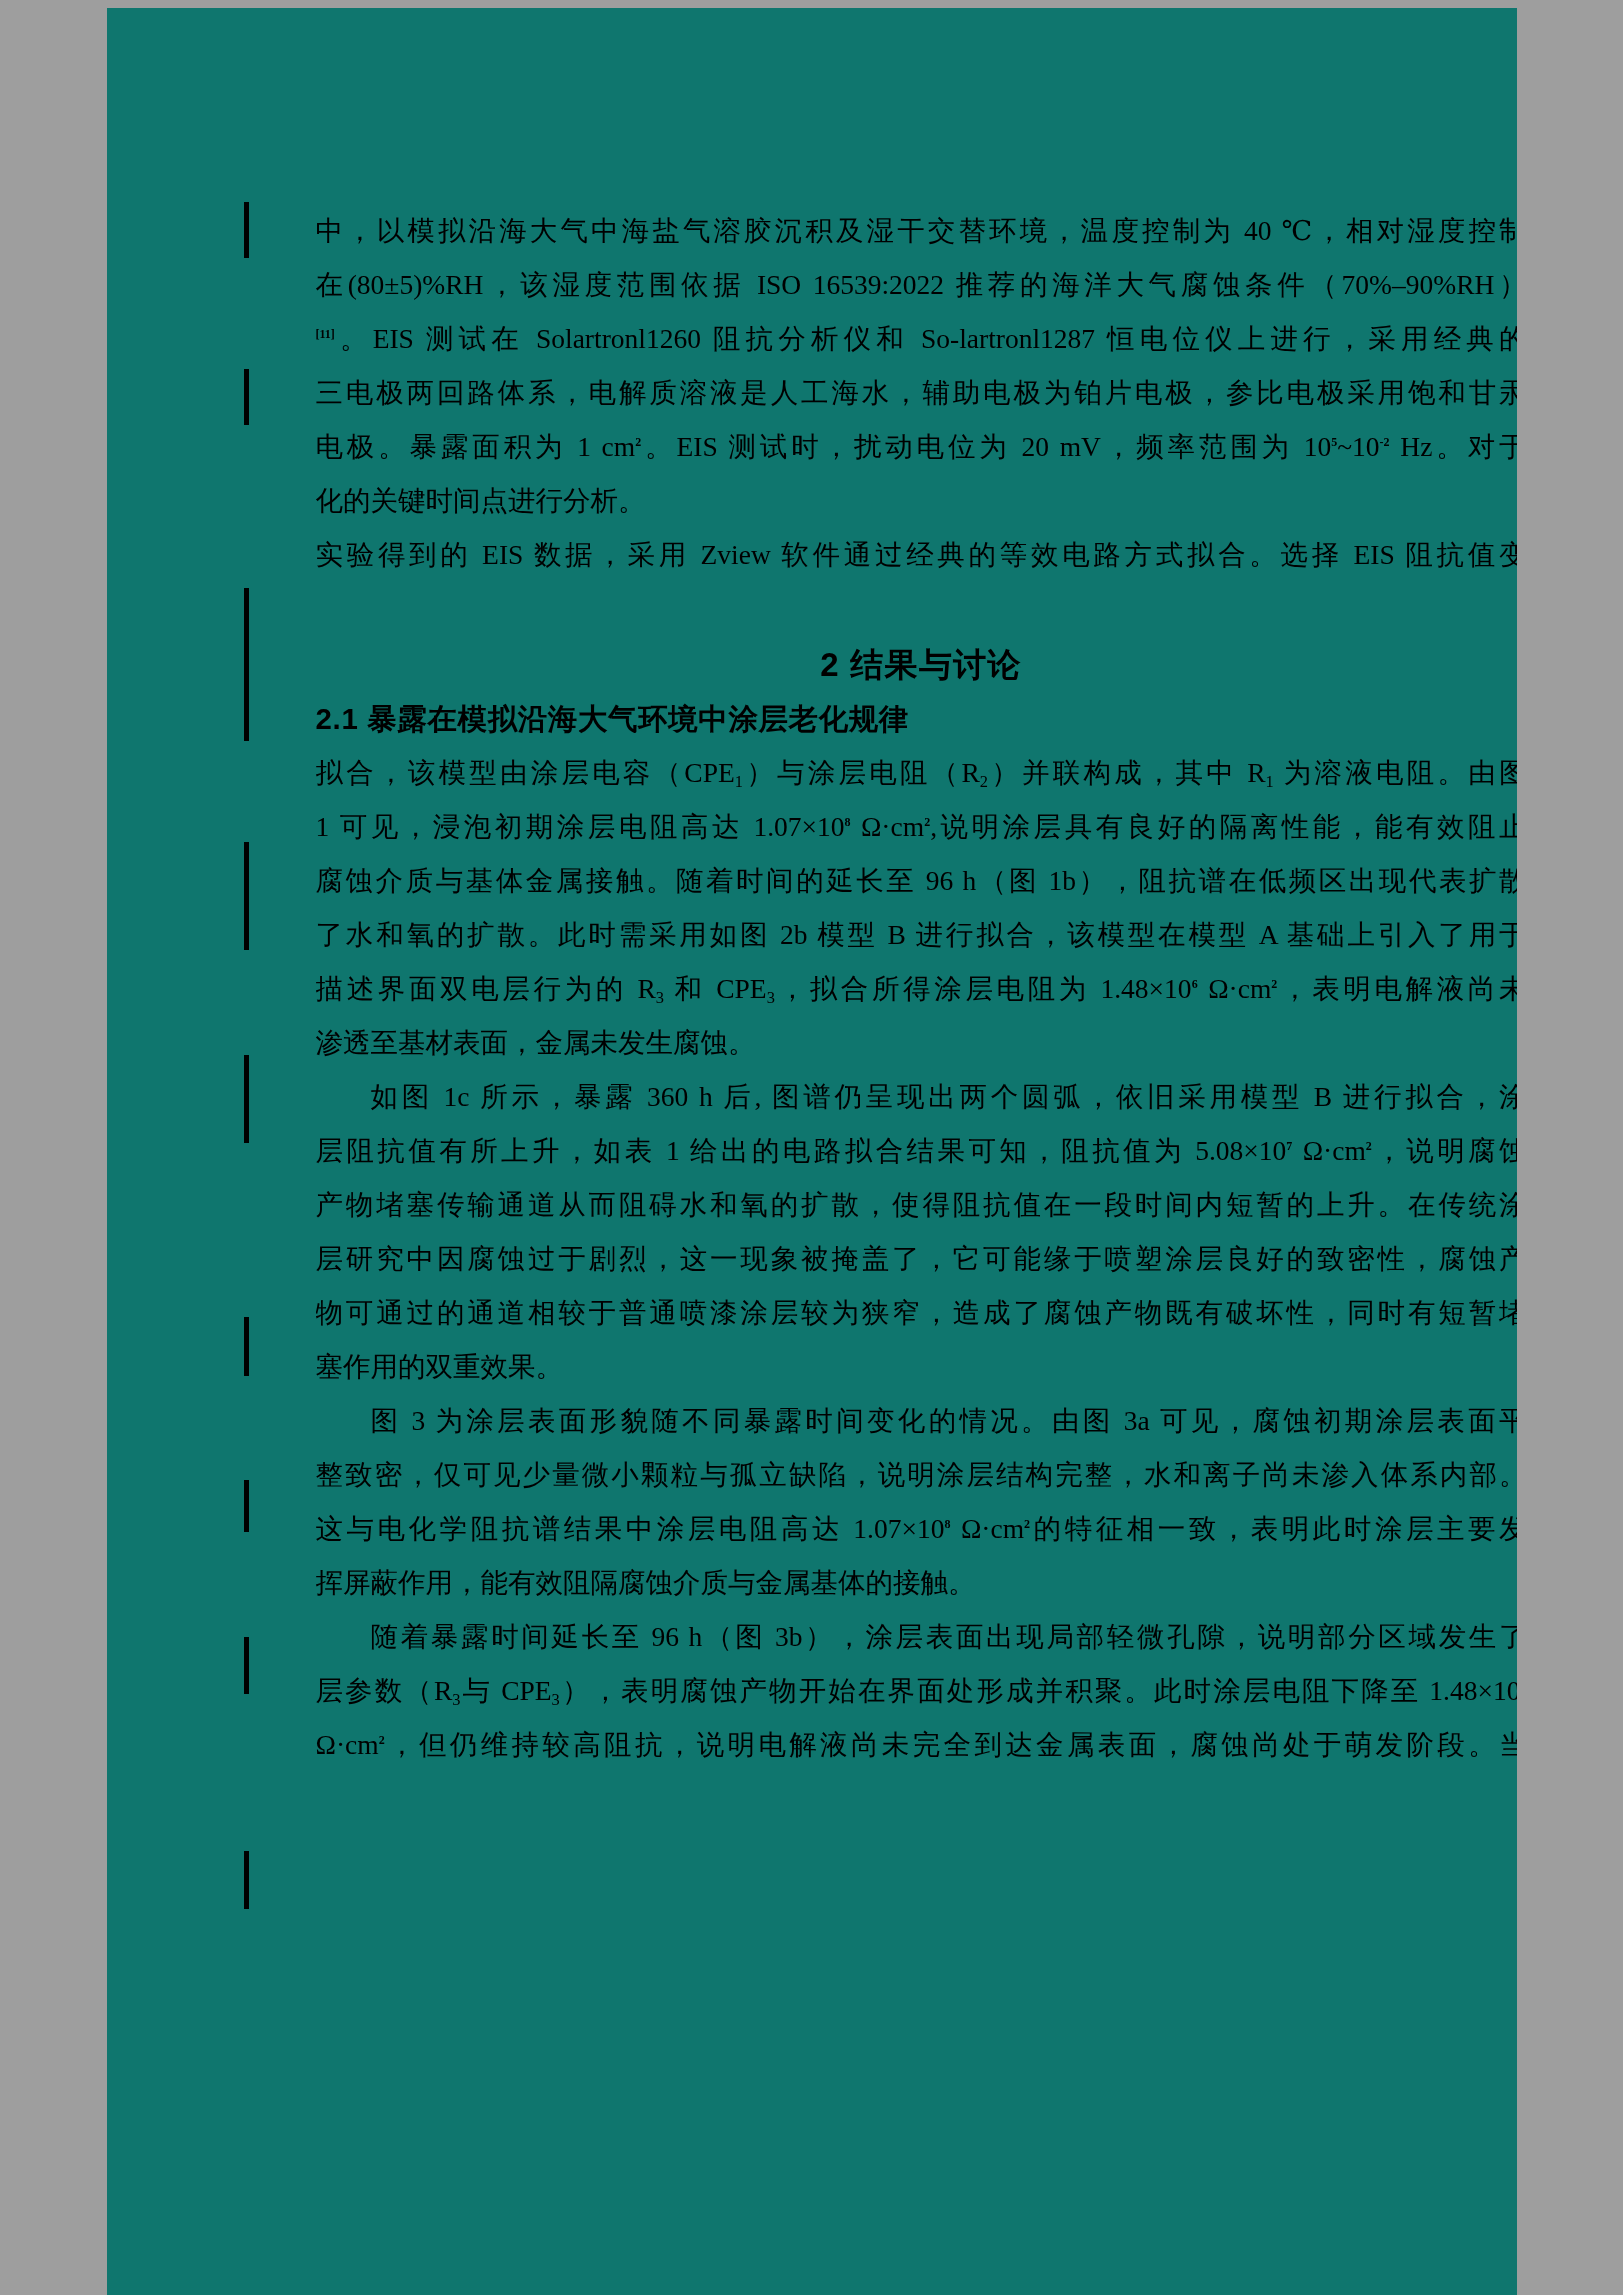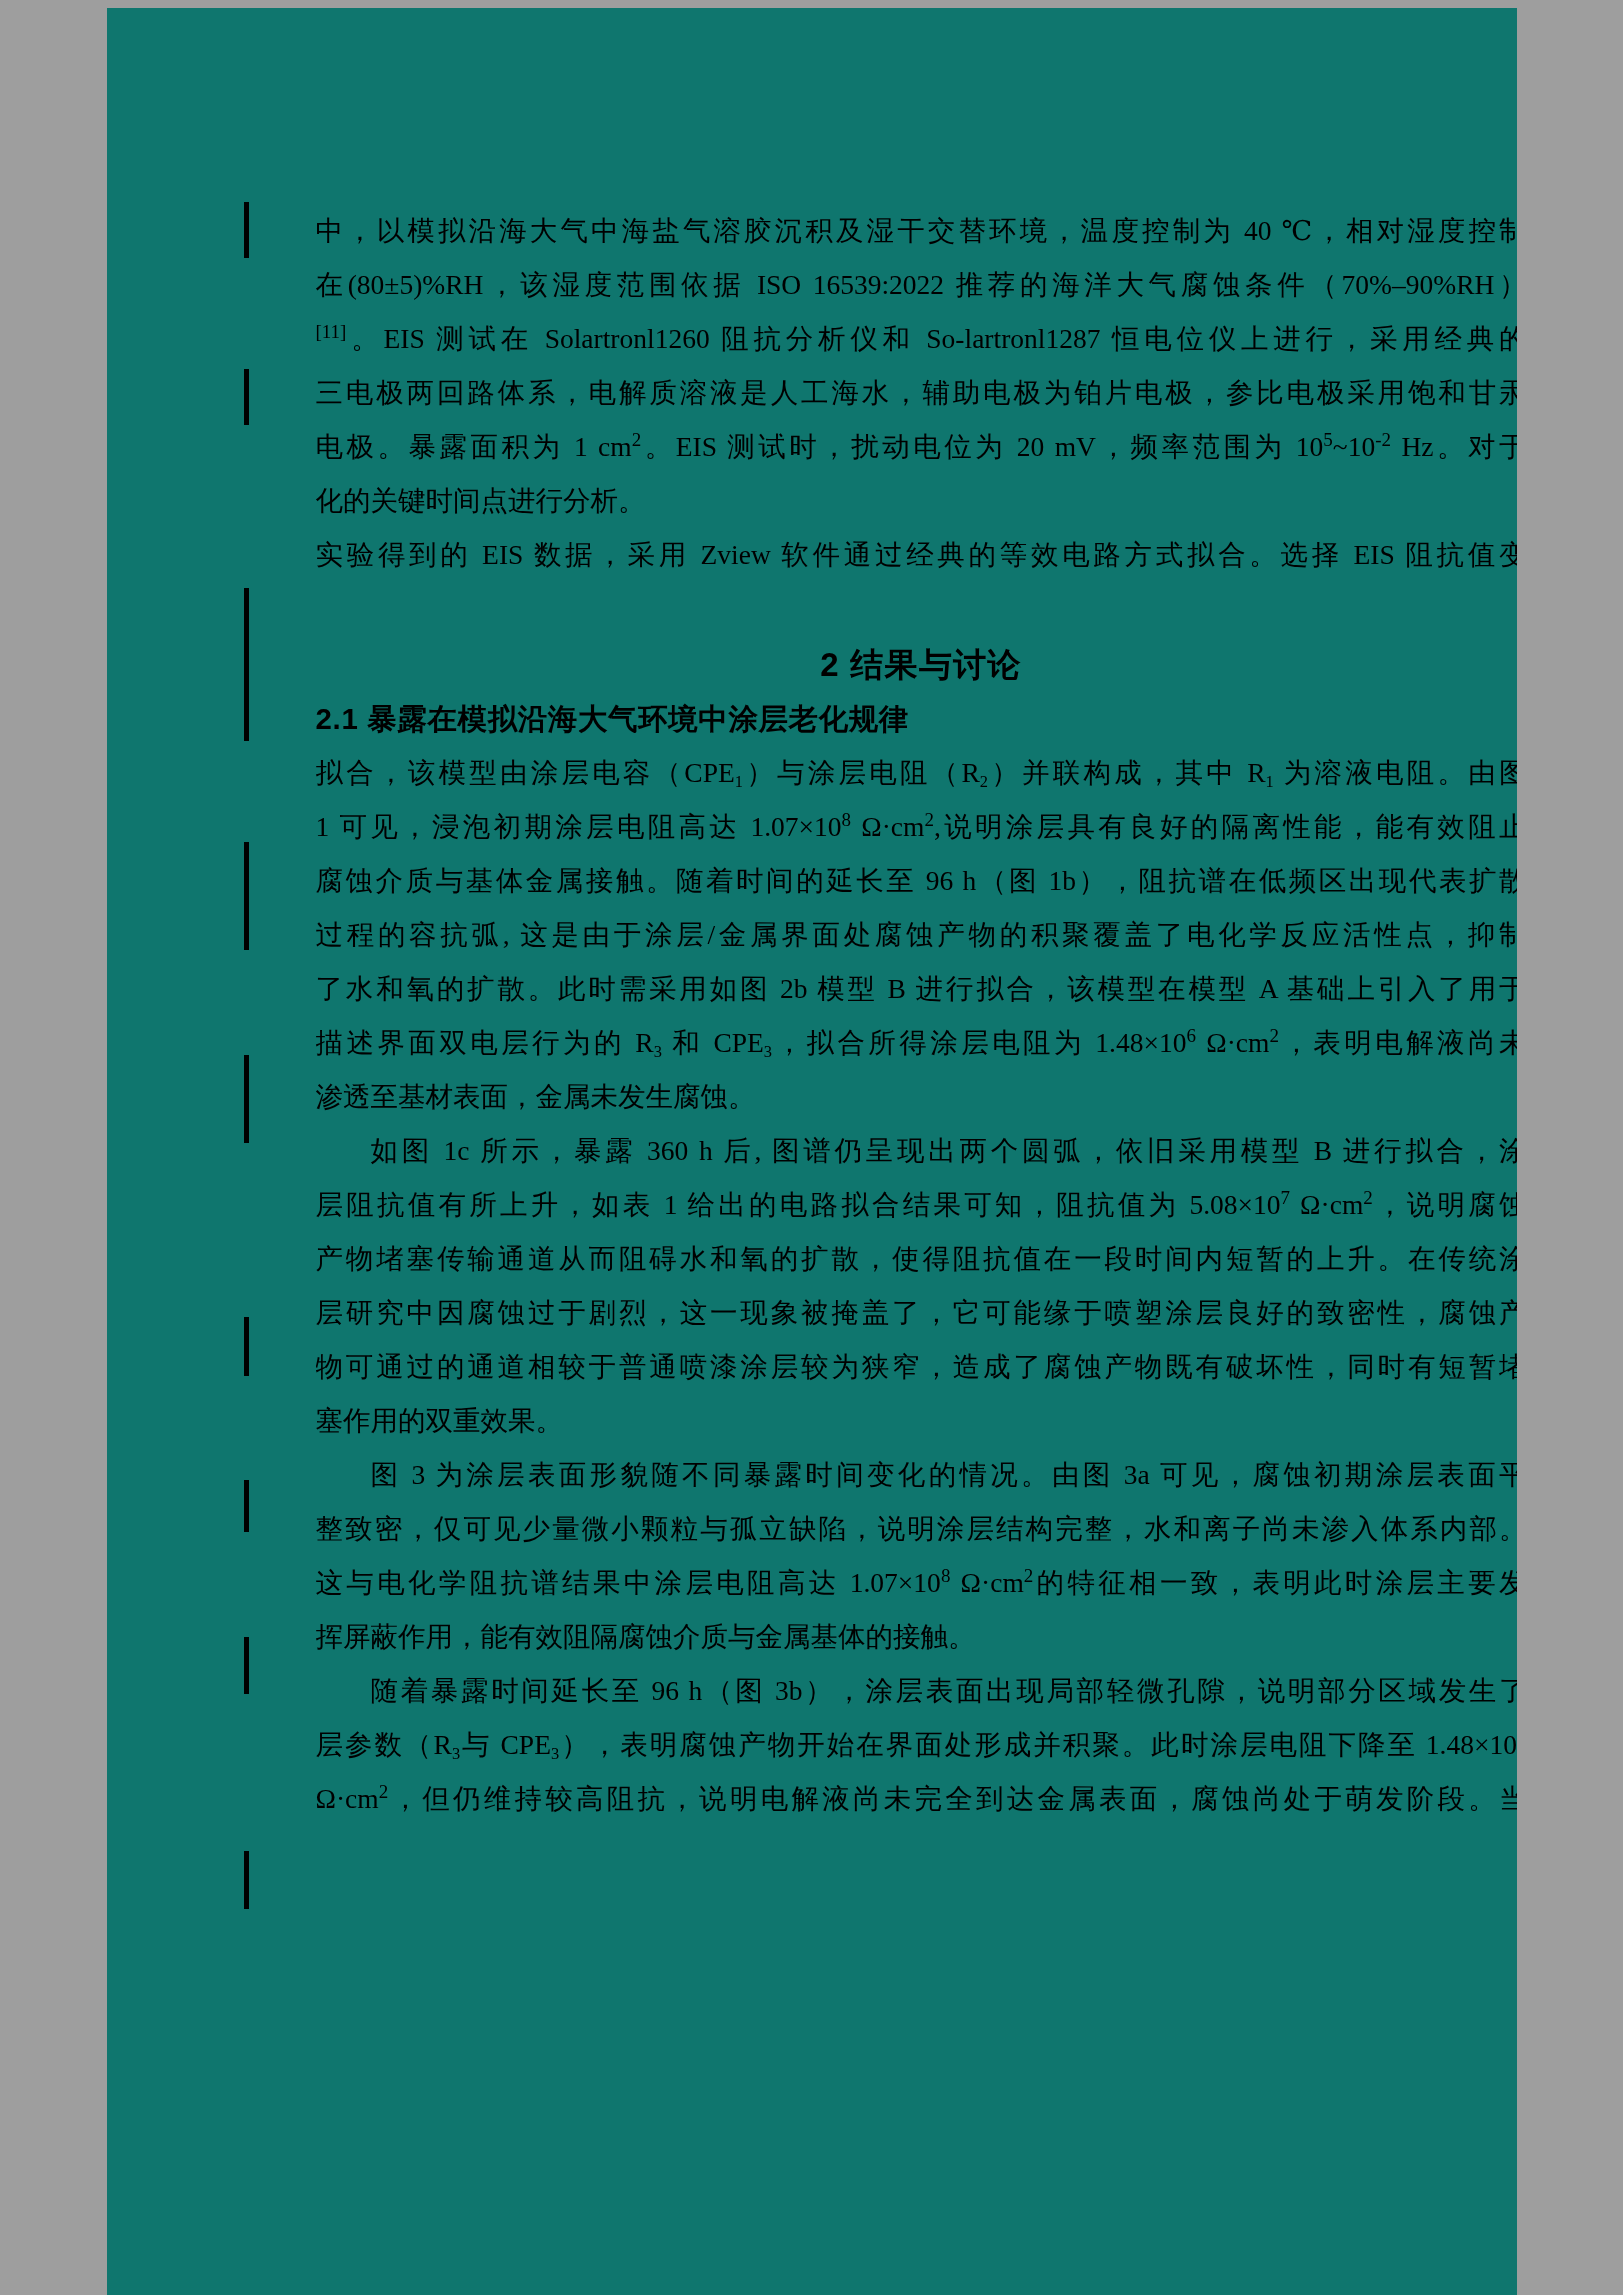--- a/index.html
+++ b/index.html
@@ -23,21 +23,21 @@
     height: 54px;
     line-height: 54px;
     font-size: 27.5px;
     text-align: justify;
     text-align-last: justify;
     overflow: hidden;
     white-space: normal;
   }
   .ln.end { text-align-last: left; }
   .ln.ind { text-indent: 55px; }
-  .ln sup { font-size: 19px; line-height: 0; vertical-align: 10.5px; }
+  .ln sup { font-size: 12px; line-height: 0; vertical-align: 10.5px; font-weight: bold; }
   .ln sub { font-size: 16.4px; line-height: 0; vertical-align: -5.2px; }
   .h2 {
     margin-top: 56px;
     height: 54px;
     line-height: 54px;
     font-size: 33px;
     font-weight: bold;
     font-family: "Liberation Sans", "DejaVu Sans", sans-serif;
     letter-spacing: 1.3px;
     text-align: center;
@@ -85,21 +85,20 @@
     </div>
 
 
     <div class="h2">2 结果与讨论</div>
     <div class="h21">2.1 暴露在模拟沿海大气环境中涂层老化规律</div>
 
     <div>
       <div class="ln">拟合，该模型由涂层电容（CPE<sub>1</sub>）与涂层电阻（R<sub>2</sub>）并联构成，其中 R<sub>1</sub> 为溶液电阻。由图</div>
       <div class="ln">1 可见，浸泡初期涂层电阻高达 1.07×10<sup>8</sup> Ω·cm<sup>2</sup>,说明涂层具有良好的隔离性能，能有效阻止</div>
       <div class="ln">腐蚀介质与基体金属接触。随着时间的延长至 96 h（图 1b），阻抗谱在低频区出现代表扩散</div>
-      <div class="ln">过程的容抗弧, 这是由于涂层/金属界面处腐蚀产物的积聚覆盖了电化学反应活性点，抑制</div>
       <div class="ln">了水和氧的扩散。此时需采用如图 2b 模型 B 进行拟合，该模型在模型 A 基础上引入了用于</div>
       <div class="ln">描述界面双电层行为的 R<sub>3</sub> 和 CPE<sub>3</sub>，拟合所得涂层电阻为 1.48×10<sup>6</sup> Ω·cm<sup>2</sup>，表明电解液尚未</div>
       <div class="ln end">渗透至基材表面，金属未发生腐蚀。</div>
     </div>
 
     <div>
       <div class="ln ind">如图 1c 所示，暴露 360 h 后, 图谱仍呈现出两个圆弧，依旧采用模型 B 进行拟合，涂</div>
       <div class="ln">层阻抗值有所上升，如表 1 给出的电路拟合结果可知，阻抗值为 5.08×10<sup>7</sup> Ω·cm<sup>2</sup>，说明腐蚀</div>
       <div class="ln">产物堵塞传输通道从而阻碍水和氧的扩散，使得阻抗值在一段时间内短暂的上升。在传统涂</div>
       <div class="ln">层研究中因腐蚀过于剧烈，这一现象被掩盖了，它可能缘于喷塑涂层良好的致密性，腐蚀产</div>

